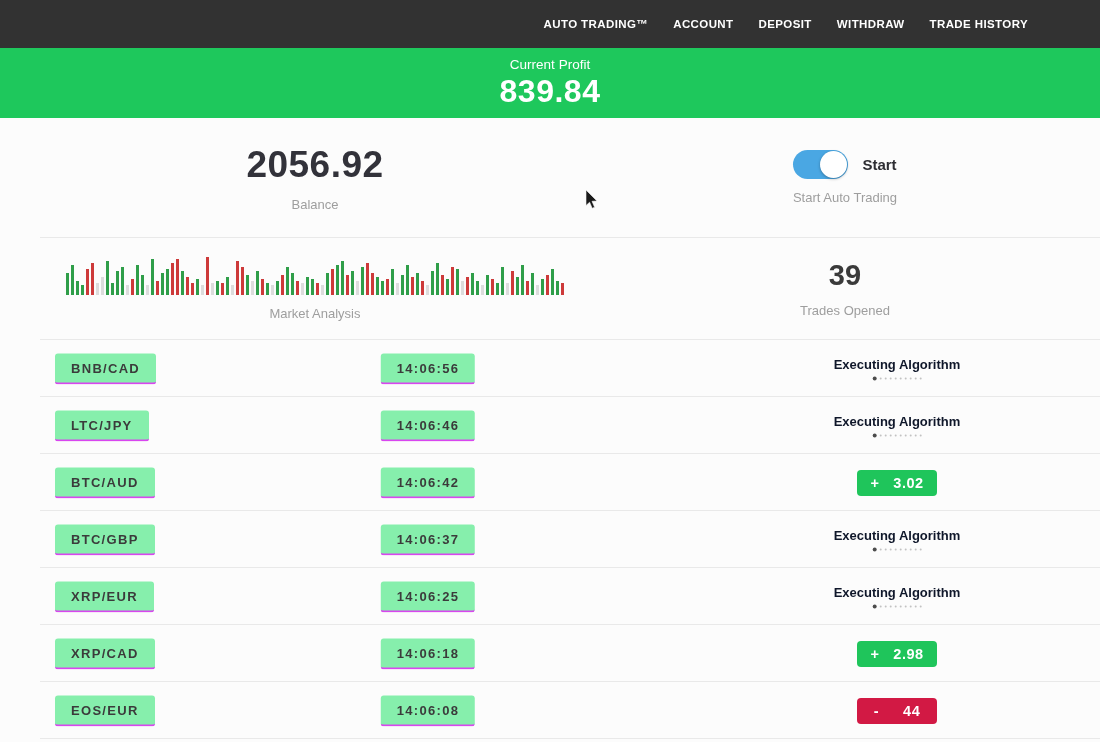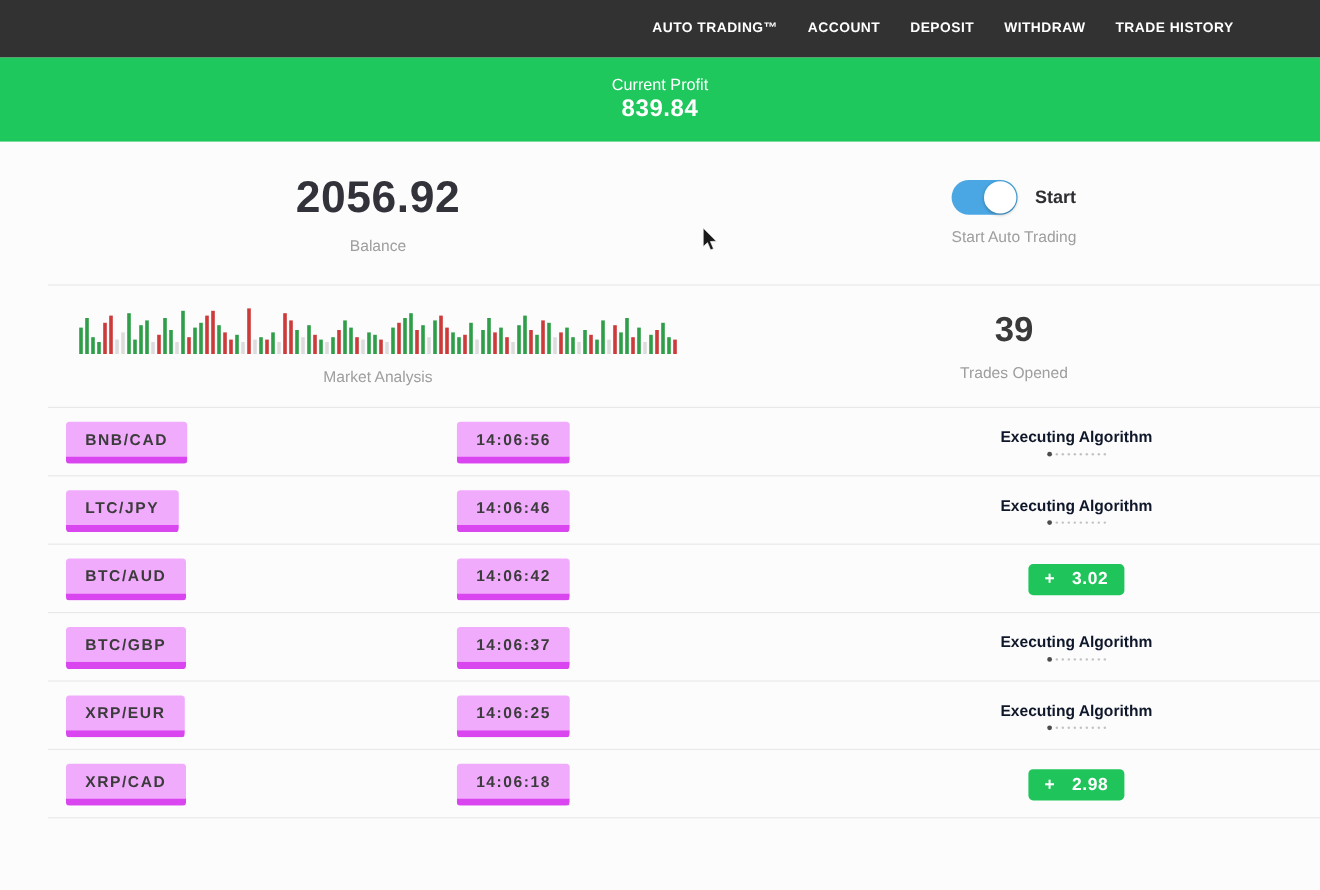--- a/index.html
+++ b/index.html
@@ -21,21 +21,21 @@
     color:#ffffff; font-size:11.5px; font-weight:700;
     letter-spacing:0.4px; text-decoration:none; cursor:pointer; white-space:nowrap;
   }
 
   
   .banner {
     height:70px; background:#1ec85c; color:#fff;
     display:flex; flex-direction:column; align-items:center; justify-content:center;
   }
   .banner-label { font-size:13.5px; line-height:1.2; }
-  .banner-value { font-size:20px; font-weight:700; letter-spacing:0.5px; line-height:1.15; }
+  .banner-value { font-size:32px; font-weight:700; letter-spacing:0.5px; line-height:1.15; }
 
   
   .stats { display:flex; }
   .s1 { height:119px; }
   .s2 { height:101px; }
   .col-l { width:630px; display:flex; flex-direction:column; align-items:center; justify-content:center; }
   .col-r { width:430px; display:flex; flex-direction:column; align-items:center; justify-content:center; }
 
   .balance-value { font-size:37px; font-weight:700; color:#32323a; letter-spacing:0.5px; }
   .sub-label { font-size:13px; color:#9e9e9e; margin-top:11px; }
@@ -58,21 +58,21 @@
 
   .rule { height:1px; background:#e9e9e9; margin-left:40px; }
 
   
   .trade-row { position:relative; height:57px; }
   .trade-row::after {
     content:""; position:absolute; left:40px; right:0; bottom:0;
     height:1px; background:#e9e9e9;
   }
   .gray-badge {
-    background:#f0abfc; border:none; border-bottom:6px solid #d946ef;
+    background:#86efac; border:none; border-bottom:2px solid #d946ef;
     border-radius:3px; color:#3b3b3b; font-weight:700; font-size:13px;
     letter-spacing:1.3px; padding:7px 16px; cursor:pointer;
     font-family:inherit;
   }
   .pair-badge { position:absolute; left:55px; top:50%; transform:translateY(-50%); }
   .time-badge { position:absolute; left:428px; top:50%; transform:translate(-50%,-50%);text-align:center; }
   .status-slot { position:absolute; left:897px; top:50%; transform:translate(-50%,-50%); text-align:center; }
   .exec-label { font-size:13px; font-weight:700; color:#0f172a; white-space:nowrap; }
   .dots { margin-top:5px; display:flex; gap:3px; justify-content:center; align-items:center; height:5px; }
   .dot { width:2px; height:2px; border-radius:50%; background:#c2c2c2; }
@@ -321,17 +321,25 @@
       </div>
     </div>
     <div class="trade-row">
       <button class="gray-badge pair-badge">XRP/CAD</button>
       <button class="gray-badge time-badge">14:06:18</button>
       <div class="status-slot"><span class="result-badge profit">
           <span>+</span>
           <span>2.98</span>
         </span></div>
     </div>
+    <div class="trade-row">
+      <button class="gray-badge pair-badge">EOS/EUR</button>
+      <button class="gray-badge time-badge">14:06:08</button>
+      <div class="status-slot"><span class="result-badge loss">
+          <span>-</span>
+          <span>44</span>
+        </span></div>
+    </div>
   </div>
 
 <svg class="cursor" width="14" height="20" viewBox="0 0 14 20">
   <path d="M1,0 L1,15.5 L4.6,12.2 L7.2,18.3 L9.6,17.2 L7,11.3 L12,11 Z" fill="#1a1a1a" stroke="#f5f5f5" stroke-width="0.6"></path>
 </svg>
 
 </body></html>

